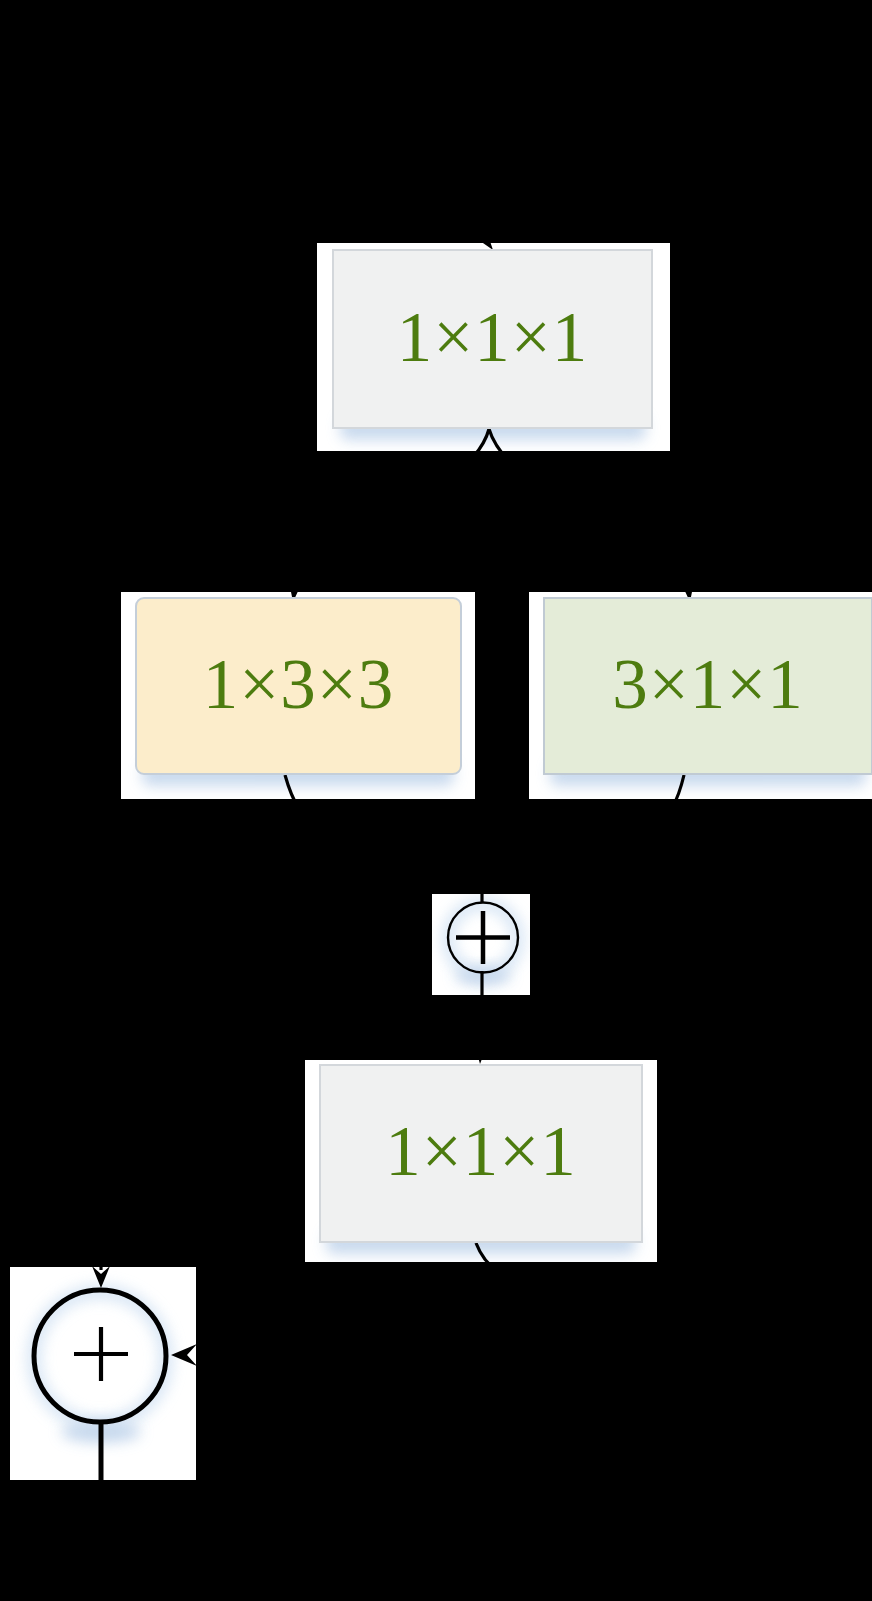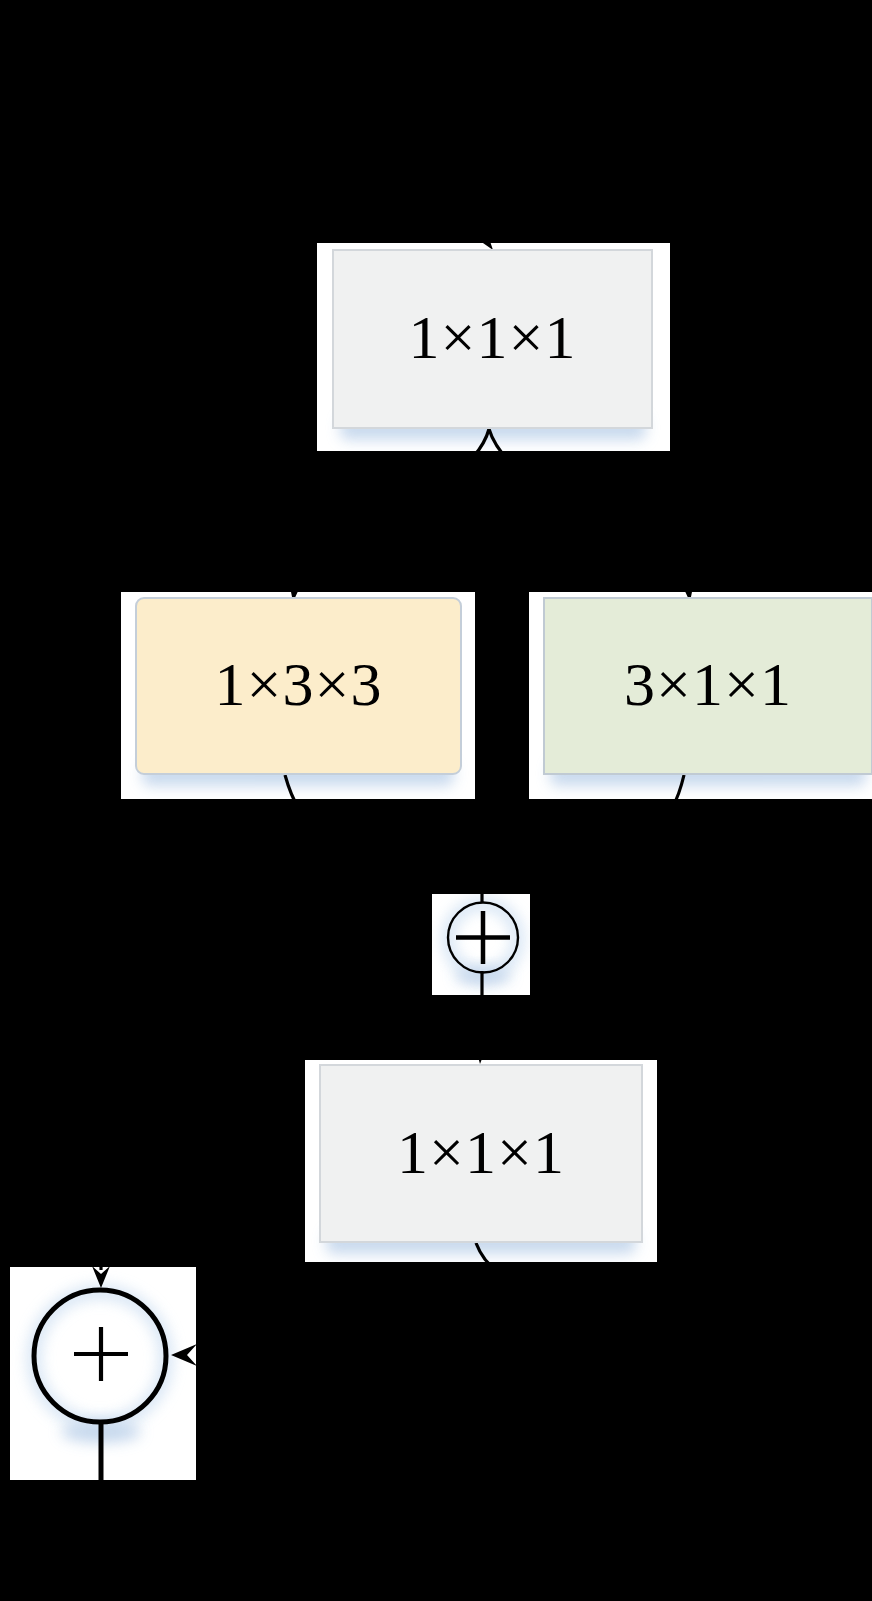--- a/index.html
+++ b/index.html
@@ -13,22 +13,22 @@
   .canvas svg { position: absolute; left: 0; top: 0; }
   .conv-box {
     position: absolute;
     box-sizing: border-box;
     border: 2px solid #d3d7db;
     display: flex;
     align-items: center;
     justify-content: center;
   }
   .conv-label {
-    font-size: 62px;
-    color: #000000;
+    font-size: 71px;
+    color: #4d7c0f;
     letter-spacing: 1px;
     line-height: 1;
     white-space: nowrap;
     transform: translateY(-2px);
   }
   .box-top    { left: 332px; top: 249px;  width: 321px; height: 180px; }
   .box-yellow { left: 135px; top: 597px;  width: 327px; height: 178px; border-radius: 9px; }
   .box-green  { left: 543px; top: 597px;  width: 330px; height: 178px; }
   .box-bottom { left: 319px; top: 1064px; width: 324px; height: 179px; }
 </style>

